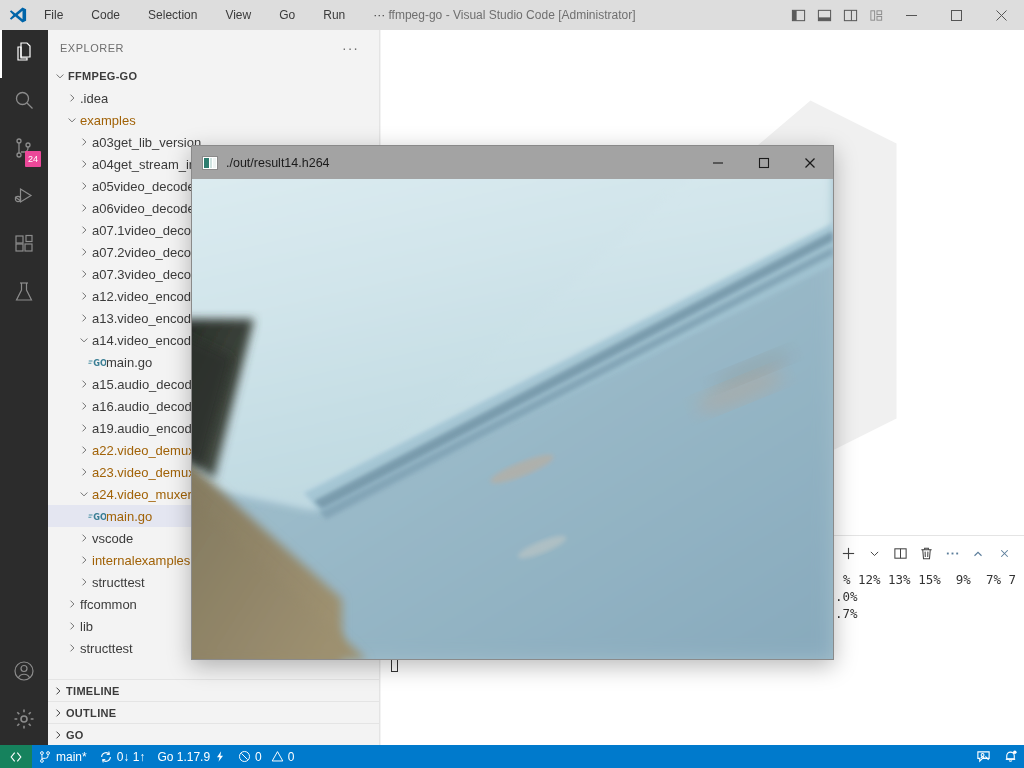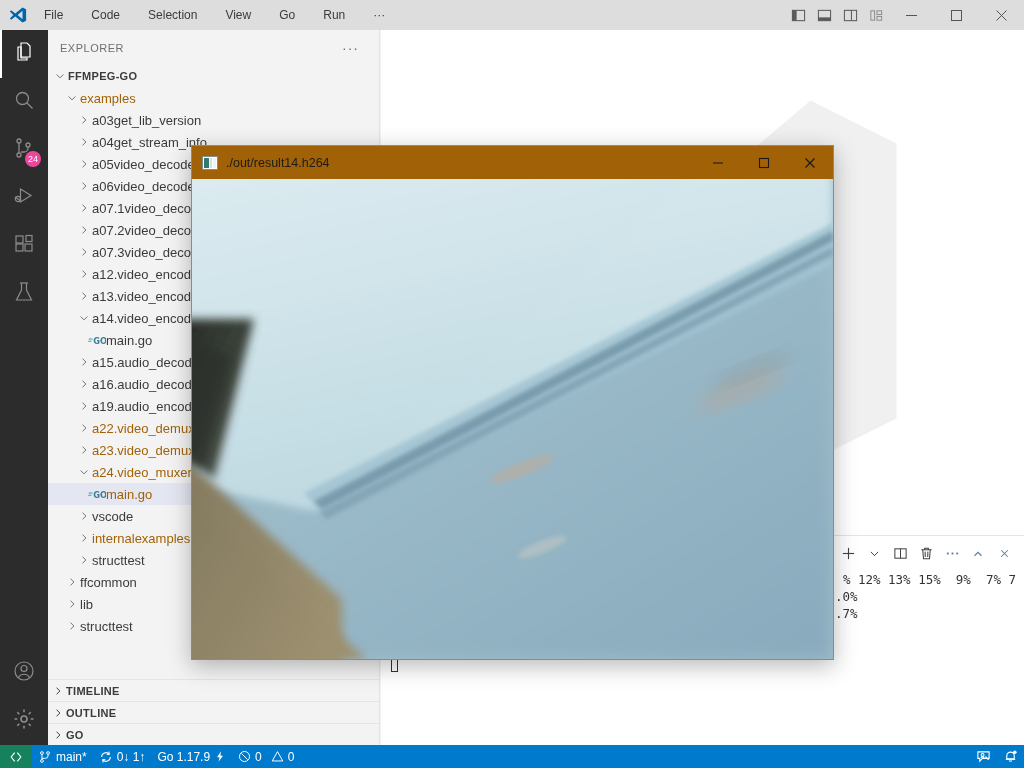--- a/index.html
+++ b/index.html
@@ -51,21 +51,21 @@
     position: relative; color: #8c8c8c;
   }
   .act-icon.active { color: #ffffff; }
   .act-icon.active::before {
     content: ""; position: absolute; left: 0; top: 0; bottom: 0; width: 2px; background: #ffffff;
   }
   .act-badge {
     position: absolute; right: 7px; bottom: 7px;
     background: #ec4899; color: #fff;
     font-size: 9px; line-height: 16px; height: 16px; min-width: 16px;
-    border-radius: 8px; text-align: center; padding: 0 3px;
+    border-radius: 1px; text-align: center; padding: 0 3px;
     font-family: "Liberation Sans", sans-serif;
   }
   .act-spacer { flex: 1; }
 
   
   .sidebar {
     position: absolute; left: 48px; top: 30px; width: 332px; height: 715px;
     background: #f3f3f3;
     border-right: 1px solid #e4e4e4;
     display: flex; flex-direction: column;
@@ -161,21 +161,21 @@
   .player {
     position: absolute; left: 191px; top: 145px; width: 643px; height: 515px;
     background: #ffffff;
     border: 1px solid #8a8a8a;
     box-shadow: 0 6px 22px rgba(0,0,0,.28);
     z-index: 50;
     display: flex; flex-direction: column;
   }
   .player-titlebar {
     height: 33px; flex: none; display: flex; align-items: center;
-    background: #a16207;
+    background: #a3a3a3;
   }
   .player-appicon { width: 16px; height: 16px; margin: 0 8px 0 10px; flex:none; }
   .player-title { font-size: 12.5px; color: #1b1b1b; }
   .player-winbtns { margin-left: auto; display: flex; height: 33px; }
   .pw-btn { width: 46px; height: 33px; display:flex; align-items:center; justify-content:center; }
   .player-video {
     flex: 1; position: relative; overflow: hidden; background: #9bb6c0;
   }
   .vid { position:absolute; inset:0; }
 </style>
@@ -192,20 +192,21 @@
     </div>
     <div class="menu-items">
       <div class="menu-item">File</div>
       <div class="menu-item">Code</div>
       <div class="menu-item">Selection</div>
       <div class="menu-item">View</div>
       <div class="menu-item">Go</div>
       <div class="menu-item">Run</div>
       <div class="menu-item">···</div>
     </div>
+    <div class="title-center">ffmpeg-go - Visual Studio Code [Administrator]</div>
     <div class="title-actions">
       <div class="layout-btn">
         <svg width="15" height="15" viewBox="0 0 16 16">
             <rect x="1.5" y="2.5" width="13" height="11" fill="none" stroke="#5a5a5a" stroke-width="1.1"></rect>
             <rect x="1.5" y="2.5" width="4.5" height="11" fill="#5a5a5a"></rect>
           </svg>
       </div>
       <div class="layout-btn">
         <svg width="15" height="15" viewBox="0 0 16 16">
             <rect x="1.5" y="2.5" width="13" height="11" fill="none" stroke="#5a5a5a" stroke-width="1.1"></rect>
@@ -329,20 +330,29 @@
       <span class="dots">···</span>
     </div>
     <div class="tree" id="tree">
         <div class="tree-row root">
           <span class="twisty" style="margin-left:4px">
             <svg width="12" height="12" viewBox="0 0 16 16">
               <polyline points="3.5,6 8,10.5 12.5,6" fill="none" stroke="#6f6f6f" stroke-width="1.3"></polyline>
             </svg>
           </span>
           <span class="tree-label">FFMPEG-GO</span>
+        </div>
+        <div class="tree-row">
+          <span style="width:16px;flex:none"></span>
+          <span class="twisty">
+            <svg width="12" height="12" viewBox="0 0 16 16">
+              <polyline points="6,3.5 10.5,8 6,12.5" fill="none" stroke="#6f6f6f" stroke-width="1.3"></polyline>
+            </svg>
+          </span>
+          <span class="tree-label">.idea</span>
         </div>
         <div class="tree-row">
           <span style="width:16px;flex:none"></span>
           <span class="twisty">
             <svg width="12" height="12" viewBox="0 0 16 16">
               <polyline points="3.5,6 8,10.5 12.5,6" fill="none" stroke="#6f6f6f" stroke-width="1.3"></polyline>
             </svg>
           </span>
           <span class="tree-label mod">examples</span>
         </div>

